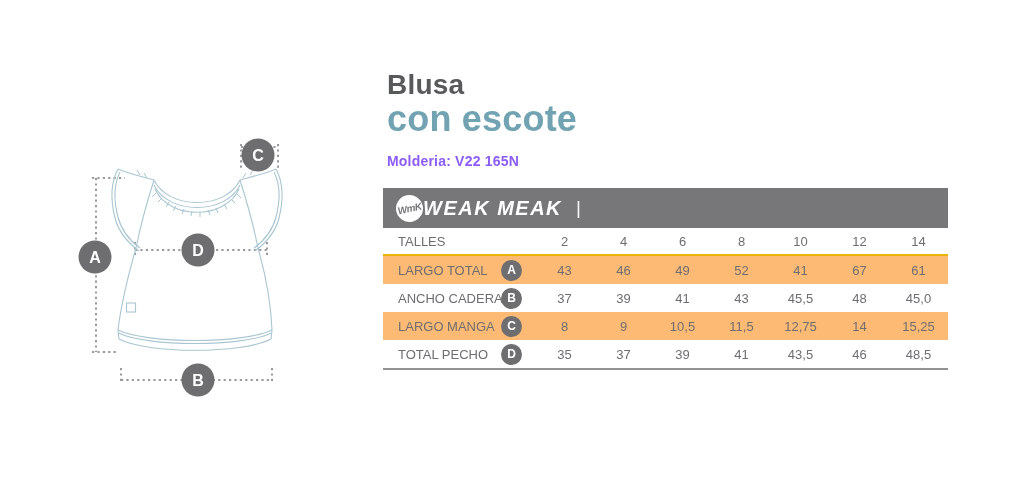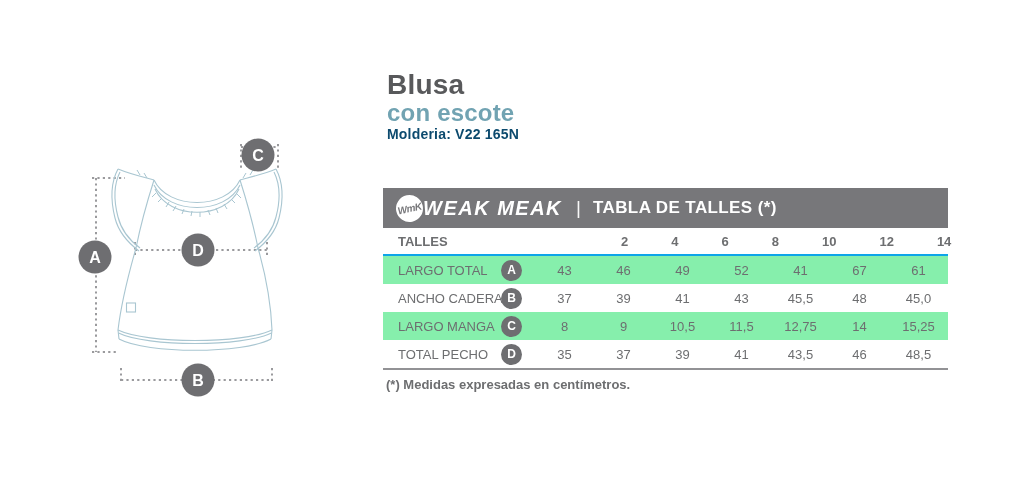--- a/index.html
+++ b/index.html
@@ -3,22 +3,22 @@
 <meta charset="utf-8">
 <style>
   html,body{margin:0;padding:0;background:#fff;}
   #canvas{
     position:relative;width:1022px;height:408px;background:#ffffff;
     font-family:"Liberation Sans",sans-serif;overflow:hidden;
   }
   
   #title-block{position:absolute;left:387px;top:70px;}
   .title{font-size:28px;font-weight:bold;color:#58595b;line-height:1.08;letter-spacing:.2px;}
-  .subtitle{font-size:24px;font-weight:bold;color:#71a3b2;line-height:1.08;letter-spacing:.2px;}
-  .pattern{font-size:14px;font-weight:bold;color:#0c4a6e;margin-top:0;letter-spacing:.2px;}
+  .subtitle{font-size:36px;font-weight:bold;color:#71a3b2;line-height:1.08;letter-spacing:.2px;}
+  .pattern{font-size:14px;font-weight:bold;color:#8b5cf6;margin-top:14px;letter-spacing:.2px;}
 
   
   #size-table{position:absolute;left:383px;top:188px;width:565px;}
   #table-bar{
     height:40px;background:#77777a;display:flex;align-items:center;
     padding-left:13px;box-sizing:border-box;color:#fff;
   }
   #brand-logo{
     width:27px;height:27px;border-radius:50%;background:#ffffff;color:#77777a;
     display:flex;align-items:center;justify-content:center;flex:0 0 auto;
@@ -31,22 +31,22 @@
   }
   #bar-divider{margin:0 12px 0 14px;font-size:19px;font-weight:300;opacity:.95;}
   #table-title{font-size:17px;font-weight:bold;letter-spacing:.4px;white-space:nowrap;}
 
   .trow{
     display:grid;grid-template-columns:118px 34px repeat(7,1fr);
     align-items:center;height:28px;font-size:13px;color:#6d6e70;
   }
   .trow .lbl{padding-left:15px;text-align:left;white-space:nowrap;}
   .trow .cell{text-align:center;}
-  #sizes-row{height:26px;font-weight:bold;border-bottom:2px solid #0ea5e9;gap:43px;}
-  .stripe{background:#86efac;}
+  #sizes-row{height:26px;font-weight:normal;border-bottom:2px solid #eab308;}
+  .stripe{background:#fdba74;}
   #table-body{border-bottom:2px solid #929295;}
   .badge{
     width:21px;height:21px;border-radius:50%;background:#6e6e71;color:#fff;
     font-size:12px;font-weight:bold;display:flex;align-items:center;justify-content:center;
   }
   #footnote{position:absolute;left:386px;top:377px;font-size:13px;font-weight:bold;color:#6d6e70;}
 
   
   #diagram{position:absolute;left:55px;top:130px;width:280px;height:280px;}
   .dim{stroke:#9a9a9d;stroke-width:2;fill:none;stroke-dasharray:2.2 3.2;stroke-linecap:butt;}
@@ -67,21 +67,20 @@
     <div class="title">Blusa</div>
     <div class="subtitle">con escote</div>
     <div class="pattern">Molderia: V22 165N</div>
   </div>
 
   <div id="size-table">
     <div id="table-bar">
       <div id="brand-logo">WmK</div>
       <div id="brand-name">WEAK MEAK</div>
       <div id="bar-divider">|</div>
-      <div id="table-title">TABLA DE TALLES (*)</div>
     </div>
 
     <div class="trow" id="sizes-row">
       <div class="lbl">TALLES</div>
       <div></div>
       <div class="cell">2</div>
       <div class="cell">4</div>
       <div class="cell">6</div>
       <div class="cell">8</div>
       <div class="cell">10</div>
@@ -130,21 +129,20 @@
         <div class="cell">37</div>
         <div class="cell">39</div>
         <div class="cell">41</div>
         <div class="cell">43,5</div>
         <div class="cell">46</div>
         <div class="cell">48,5</div>
       </div>
     </div>
   </div>
 
-  <div id="footnote">(*) Medidas expresadas en centímetros.</div>
 
   <svg id="diagram" viewBox="0 0 280 280">
 
     <g>
       <path class="dim" d="M41,48 V222"></path>
       <path class="dim" d="M37,48 H70 M37,222 H62"></path>
       <path class="dim" d="M66,250 H217 M66,238 V254 M217,238 V254"></path>
       <path class="dim" d="M186,17 H223 M186,14 V40 M223,14 V40"></path>
       <path class="dim" d="M80,120 H212 M80,112 V125 M212,112 V125"></path>
     </g>

